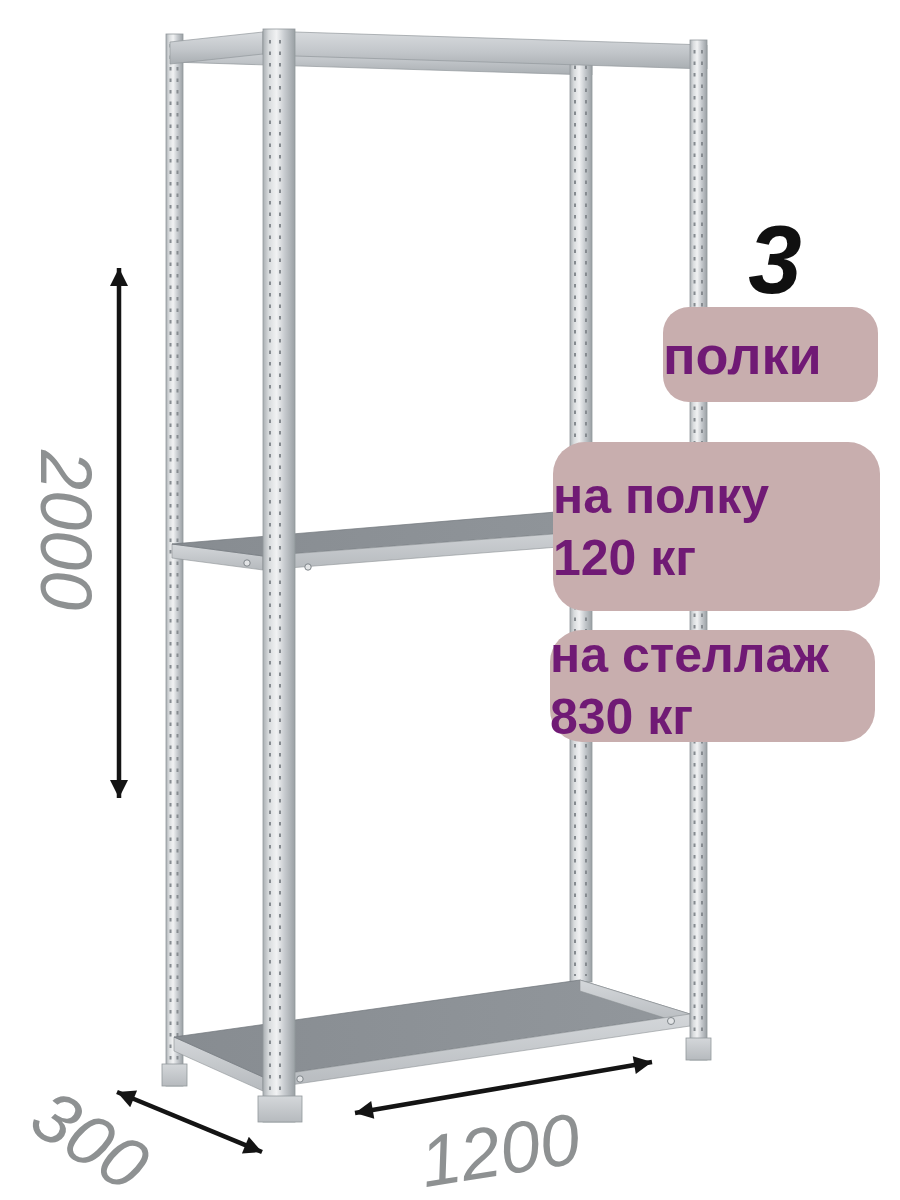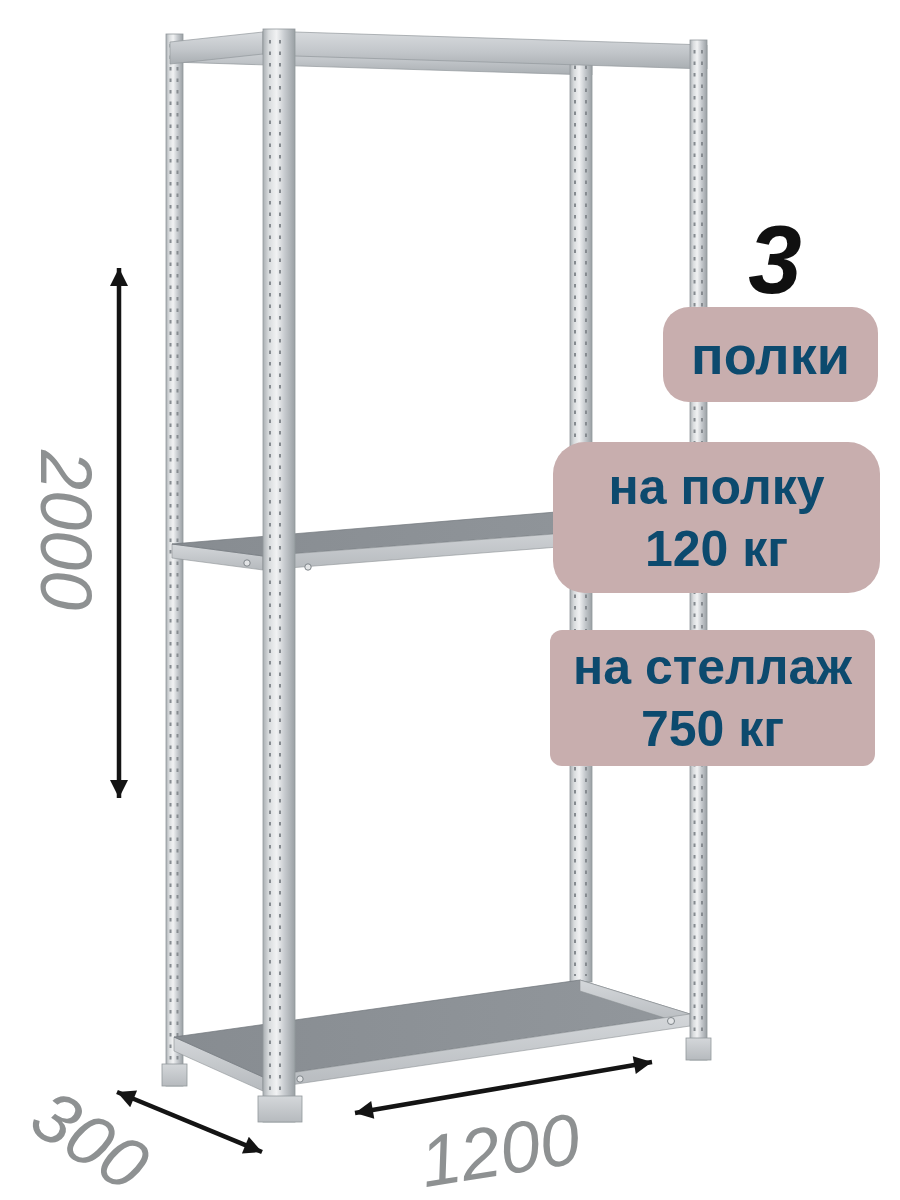--- a/index.html
+++ b/index.html
@@ -10,29 +10,29 @@
   #stage svg{position:absolute;left:0;top:0;}
   .dim-label{
     font-family:"Liberation Sans",sans-serif;
     font-style:italic;
     font-size:72px;
     fill:#8e9192;
   }
   .badge{
     position:absolute;
     background:#c8aeae;
-    color:#0c4a6e;
+    color:#701a75;
     font-weight:bold;
     text-align:center;
-    display:flex;flex-direction:column;justify-content:center;align-items:center;
+    display:flex;flex-direction:column;justify-content:center;align-items:flex-start;
     box-sizing:border-box;
   }
   #badge-count{left:663px;top:307px;width:215px;height:95px;border-radius:26px;font-size:54px;}
-  #badge-shelf{left:553px;top:442px;width:327px;height:151px;border-radius:32px;font-size:50px;line-height:62px;}
-  #badge-rack{left:550px;top:630px;width:325px;height:136px;border-radius:12px;font-size:50px;line-height:62px;}
+  #badge-shelf{left:553px;top:442px;width:327px;height:169px;border-radius:32px;font-size:50px;line-height:62px;}
+  #badge-rack{left:550px;top:630px;width:325px;height:112px;border-radius:32px;font-size:50px;line-height:62px;}
   #count-number{
     position:absolute;left:720px;top:210px;width:110px;height:100px;
     font-size:96px;font-weight:bold;font-style:italic;color:#101010;
     text-align:center;line-height:100px;
   }
 </style>
 </head>
 <body>
 
 <div id="stage">
@@ -129,16 +129,16 @@
     <div>полки</div>
   </div>
 
   <div class="badge" id="badge-shelf">
     <div>на полку</div>
     <div>120 кг</div>
   </div>
 
   <div class="badge" id="badge-rack">
     <div>на стеллаж</div>
-    <div>750 кг</div>
+    <div>830 кг</div>
   </div>
 
 </div>
 
 </body></html>

